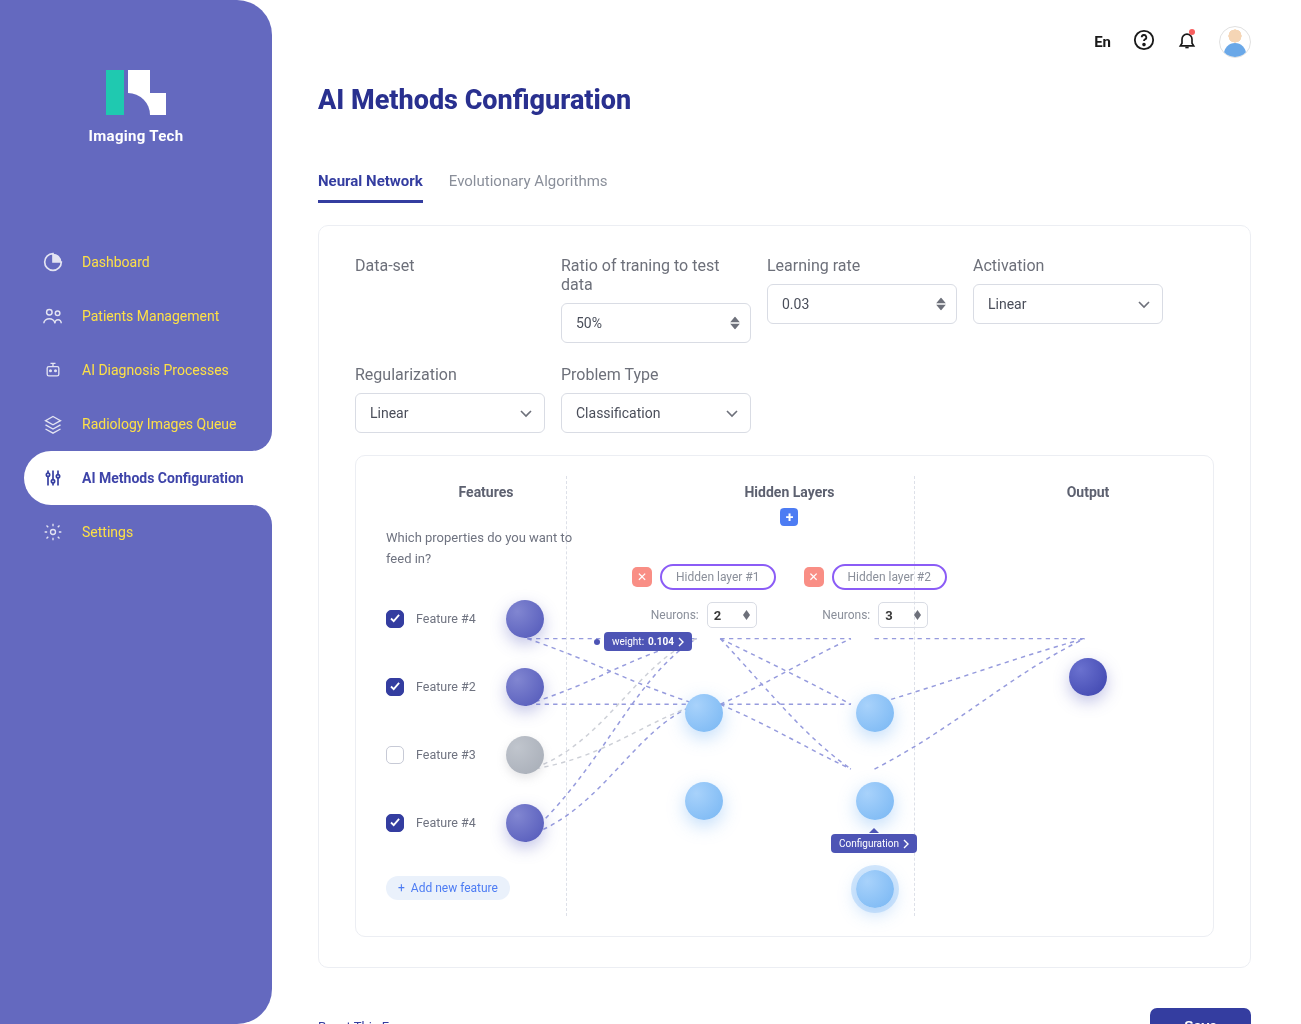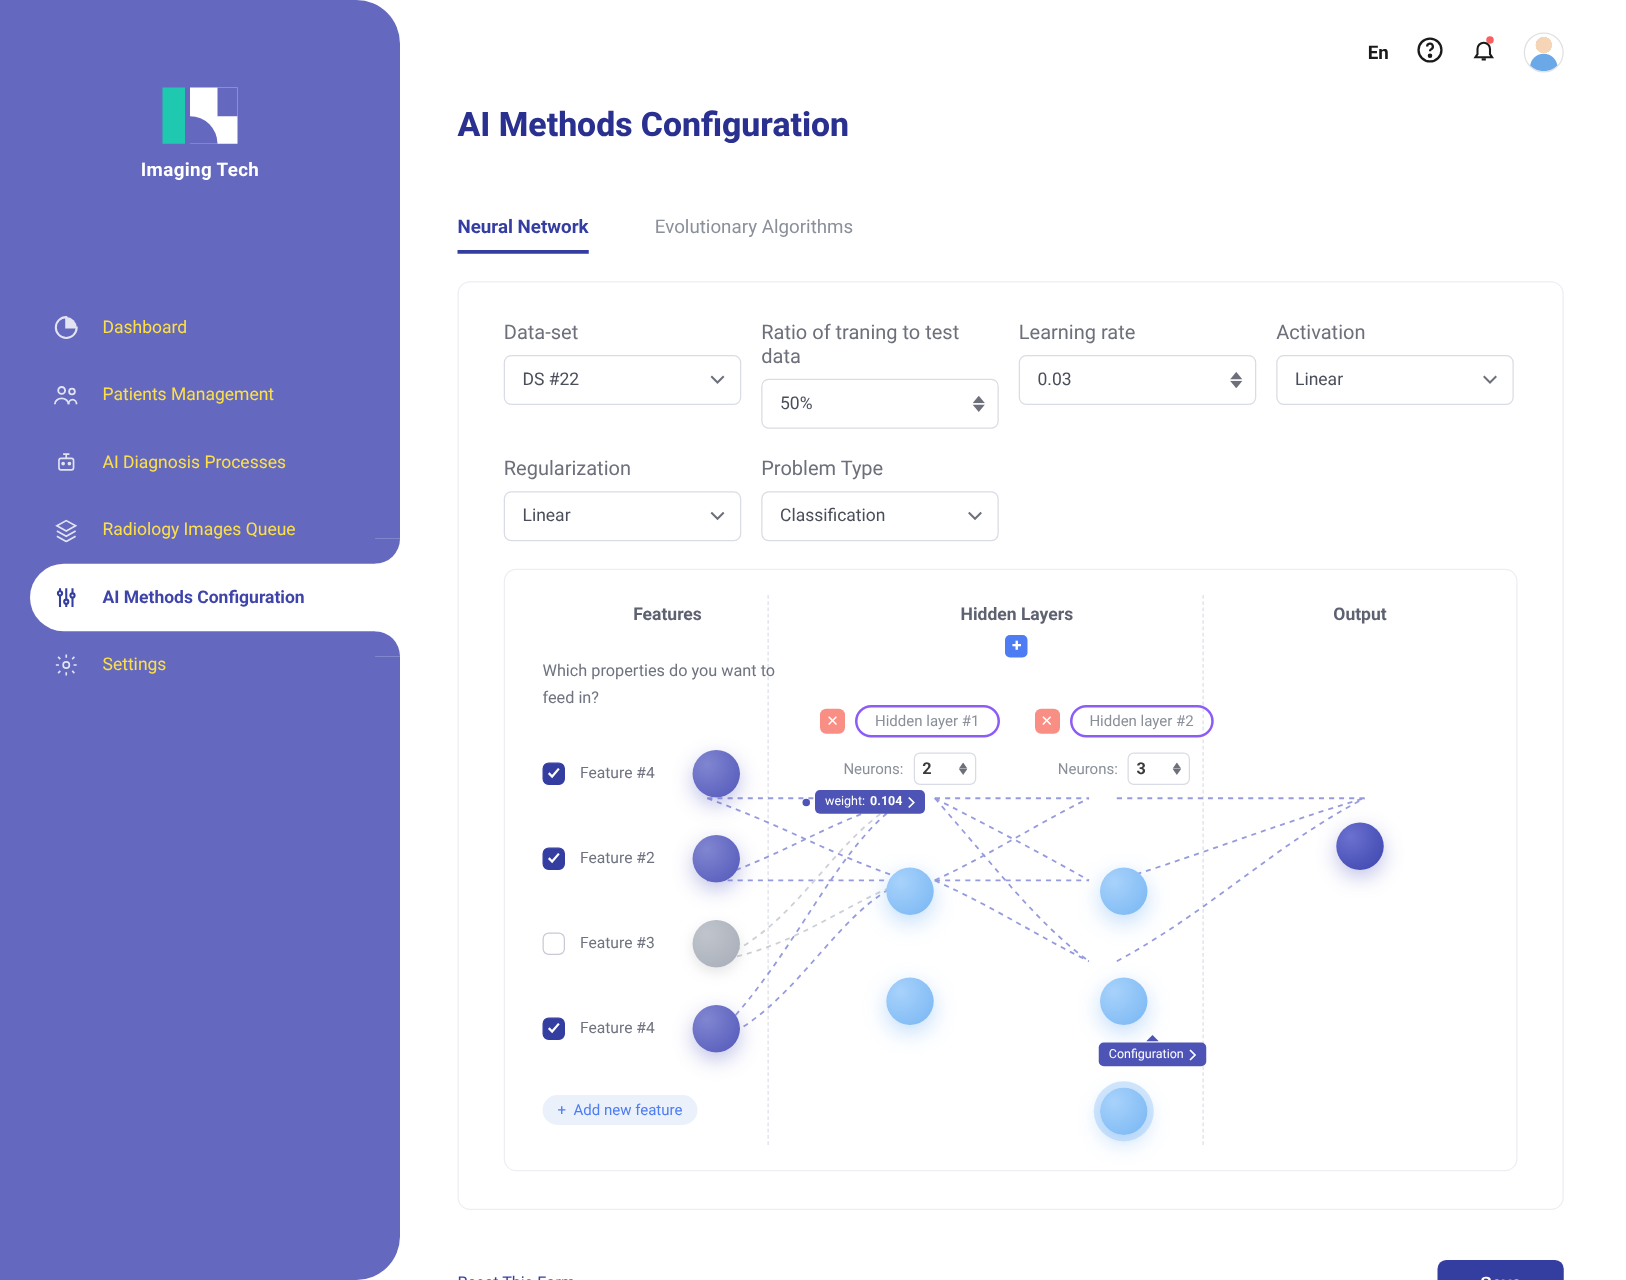--- a/index.html
+++ b/index.html
@@ -5,21 +5,21 @@
 * { box-sizing: border-box; margin: 0; padding: 0; }
 body {
   font-family: -apple-system, BlinkMacSystemFont, "Segoe UI", Roboto, Arial, sans-serif;
   background: #fff;
   width: 1301px;
   height: 1024px;
   overflow: hidden;
   display: flex;
 }
 .sidebar {
-  width: 320px;
+  width: 272px;
   background: #6469bf;
   border-radius: 0 35px 35px 0;
   padding-top: 70px;
   position: relative;
   flex-shrink: 0;
 }
 .logo-block { text-align:center; margin-bottom: 90px; }
 .logo {
   width: 60px; height: 45px; margin: 0 auto 12px;
   position: relative;
@@ -75,21 +75,21 @@
   background: radial-gradient(circle at 50% 30%, #f5d5b5 25%, #fff 26%);
   border:1px solid #e0e0e0;
   position:relative;
 }
 .avatar::after {
   content:''; position:absolute; bottom:0; left:4px; right:4px; height:14px;
   background:#6aa8e8; border-radius:12px 12px 0 0;
 }
 .page-title { font-size:27px; font-weight:800; color:#29308f; margin: 18px 0 56px; }
 
-.tabs { display:flex; gap:53px; border-bottom:0; margin-bottom:22px;text-align:center; }
+.tabs { display:flex; gap:26px; border-bottom:0; margin-bottom:22px;text-align:center; }
 .tab { font-size:15px; color:#8a8f9a; padding-bottom:10px; cursor:pointer; }
 .tab.active { color:#343da0; font-weight:700; border-bottom:3px solid #343da0; }
 
 .card {
   background:#fff; border:1px solid #eceef3; border-radius:10px;
   padding: 30px 36px 30px;
 }
 .form-row { display:flex; gap:16px; margin-bottom:22px; }
 .field { flex:1; }
 .field.sm { flex: 0 0 190px; }
@@ -288,26 +288,20 @@
 
   <div class="tabs">
     <div class="tab active">Neural Network</div>
     <div class="tab">Evolutionary Algorithms</div>
   </div>
 
   <div class="card">
     <div class="form-row">
       <div class="field sm">
         <label>Data-set</label>
-        <div class="control">
-          <span>DS #22</span>
-          <span class="chev"><svg width="12" height="8" viewBox="0 0 12 8">
-                <path d="M1 1l5 5 5-5" fill="none" stroke="#6d707a" stroke-width="1.6"></path>
-              </svg></span>
-        </div>
       </div>
       <div class="field sm">
         <label>Ratio of traning to test data</label>
         <div class="control">
           <span>50%</span>
           <span class="spin">
             <svg width="10" height="6">
                 <path d="M0 6l5-6 5 6z" fill="#6d707a"></path>
               </svg>
             <svg width="10" height="6">

